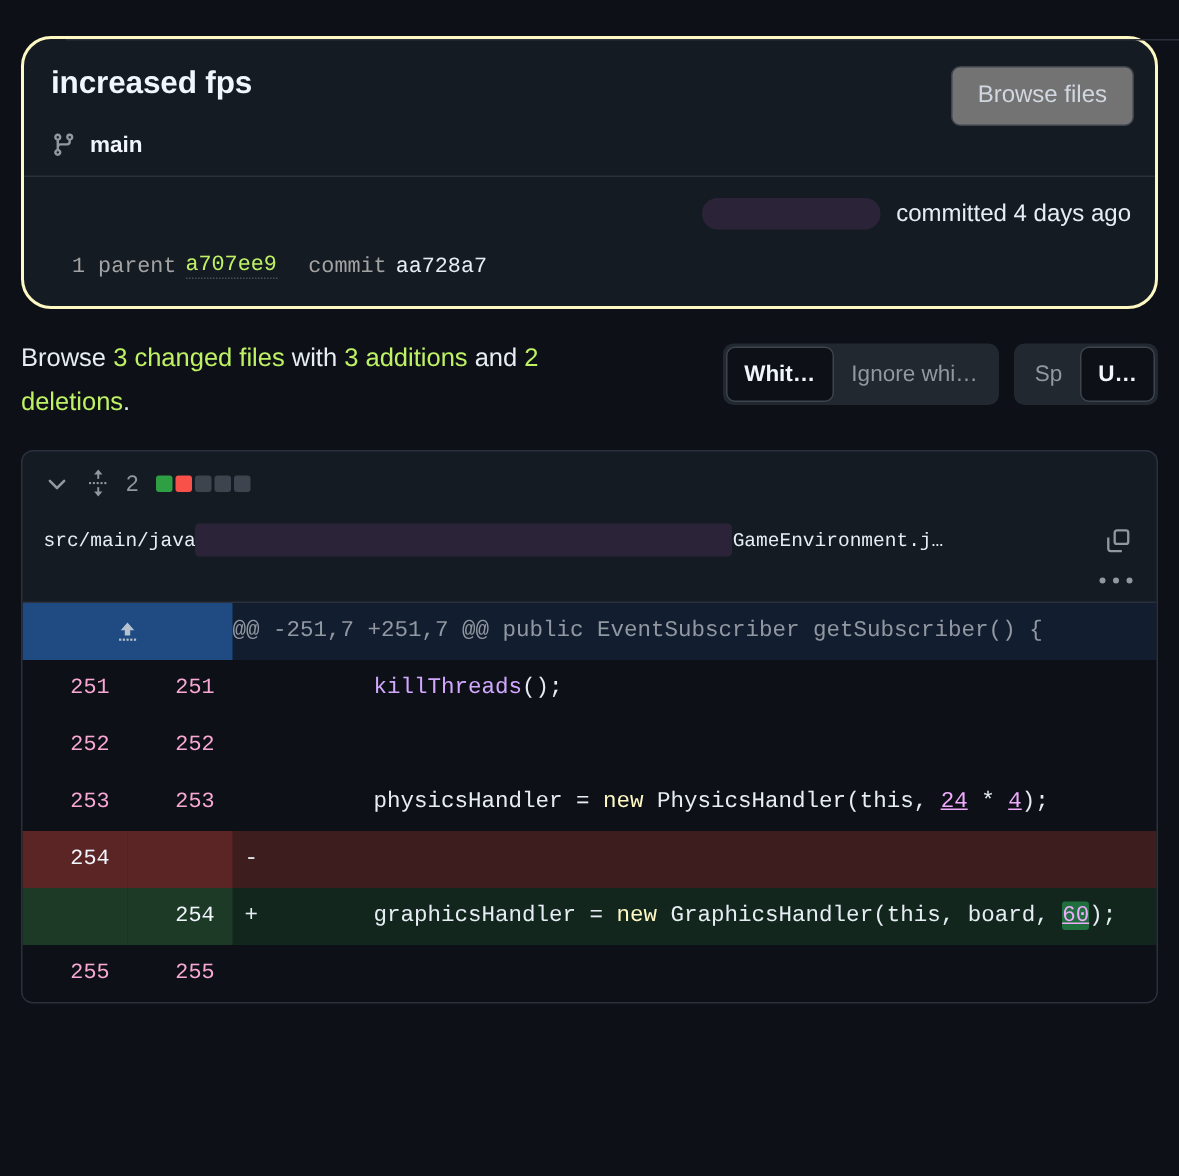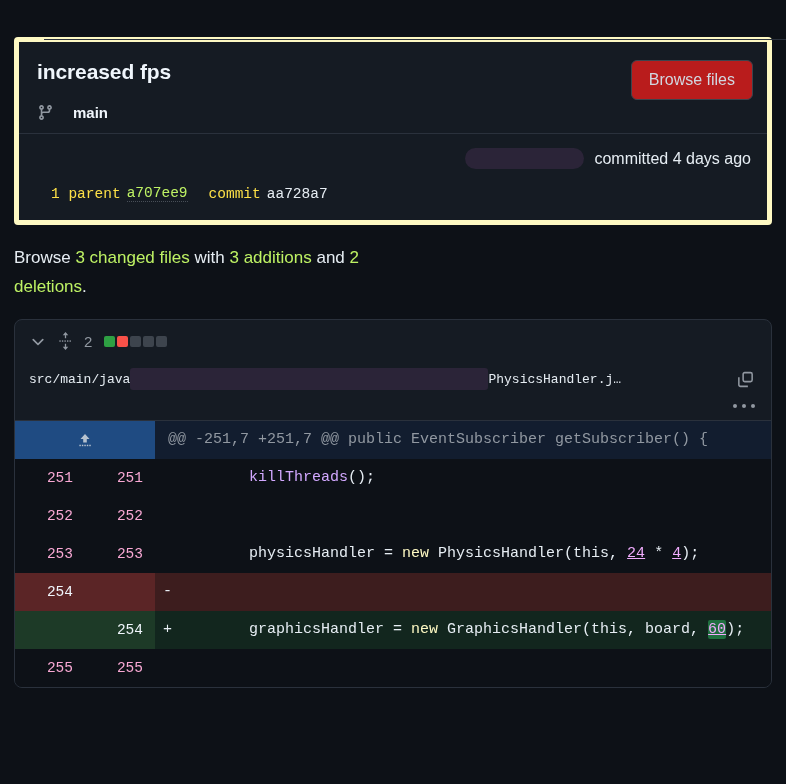--- a/index.html
+++ b/index.html
@@ -10,60 +10,60 @@
     color: #e6edf3;
     overflow: hidden;
   }
   .page { width: 786px; height: 784px; position: relative; padding: 0 14px; }
 
   
   .top-rule { position:absolute; left:44px; right:0; top:2px; height:1px; background:#2a313c; }
 
   
   .commit-card {
-    margin-top: 37px;
-    border: 5px solid #fef9c3;
-    border-radius: 4px;
+    margin-top: 24px;
+    border: 2px solid #fef9c3;
+    border-radius: 20px;
     background: #151b23;
     overflow: hidden;
   }
   .commit-top { padding: 16px 16px 12px 18px; position: relative; }
   .commit-title {
     font-size: 21px; font-weight: bold; color: #f0f6fc;
     letter-spacing: -0.1px; line-height: 28px;
   }
   .browse-btn {
     position: absolute; right: 14px; top: 38px;
     transform: translateY(-50%);
     border: 1px solid #3d444d; border-radius: 6px;
-    background: #b91c1c; color: #d1d7e0;
+    background: #737373; color: #d1d7e0;
     font-size: 16px; padding: 10px 17px;
     line-height: 18px; cursor: pointer;
     font-family: "Liberation Sans", sans-serif;
   }
-  .branch-row { display: flex; align-items: center; gap: 19px; margin-top: 18px; }
+  .branch-row { display: flex; align-items: center; gap: 9px; margin-top: 18px; }
   .branch-icon { width: 17px; height: 17px; display:block; color: #9198a1; }
   .branch-name { font-size: 15px; font-weight: bold; color: #f0f6fc; }
 
   .commit-meta {
     border-top: 1px solid #2a313c;
     padding: 14px 16px 0 18px;
   }
   .author-row { display: flex; align-items: center; gap: 10px; padding-left: 36px; justify-content: flex-end; }
   .author-redacted {
     width: 119px; height: 21px; border-radius: 11px;
     background: #2b2438;
   }
   .committed-text { font-size: 16px; color: #e6edf3; }
   .sha-row {
     display: flex; align-items: center; gap: 6px;
     font-family: "Liberation Mono", monospace;
     font-size: 14.5px; padding: 16px 0 18px 14px;
   }
-  .sha-dim { color: #fde047; }
+  .sha-dim { color: #a3a3a3; }
   .sha-link { color: #bef264; border-bottom: 1px dotted #484f58; }
   .sha-plain { color: #e6edf3; }
   .sha-gap { width: 9px; display:inline-block; }
 
   
   .showing-bar {
     margin-top: 18px; display: flex;
     align-items: flex-start; justify-content: space-between;
   }
   .showing-text {
@@ -138,21 +138,21 @@
     flex: 1; padding: 5px 12px 5px 0; line-height: 28px;
     color: #e6edf3; white-space: pre-wrap; word-break: break-word;
   }
 
   .hunk { background: #121d2f; }
   .hunk .expand {
     width: 140px; flex: 0 0 140px; background: #1f4b82;
     display: flex; align-items: center; justify-content: center;
     cursor: pointer;
   }
-  .hunk .code { color: #9198a1; padding-left: 13px; }
+  .hunk .code { color: #9198a1; padding-left: 0; }
 
   .row-del { background: #3d1d1e; }
   .row-del .gut { background: #5b2526; color: #f0f6fc; }
   .row-add { background: #12261e; }
   .row-add .gut { background: #1d3a27; color: #f0f6fc; }
   .row-ctx { background: #0d1117; }
 
   .wd-del { background: #8b2e31; border-radius: 2px; padding: 1px 0; }
   .wd-add { background: #1f6f3f; border-radius: 2px; padding: 1px 0; }
 
@@ -191,20 +191,30 @@
         <span class="sha-gap"></span>
         <span class="sha-dim">commit</span>
         <span class="sha-plain">aa728a7</span>
       </div>
     </div>
   </div>
 
   <div class="showing-bar">
     <div class="showing-text">
       <span>Browse </span><b>3 changed files</b><span> with </span><b>3 additions</b><span> and </span><b>2 deletions</b><span>.</span>
+    </div>
+    <div class="seg-wrap">
+      <div class="seg-group">
+        <button class="seg-btn active">Whit…</button>
+        <button class="seg-btn">Ignore whi…</button>
+      </div>
+      <div class="seg-group">
+        <button class="seg-btn">Sp</button>
+        <button class="seg-btn active">U…</button>
+      </div>
     </div>
   </div>
 
   <div class="diff-card">
     <div class="diff-head">
       <div class="diff-stat-row">
         <span class="chev">
           <svg viewBox="0 0 16 16" fill="currentColor" width="18" height="18">
             <path d="M12.78 6.22a.75.75 0 0 1 0 1.06l-4.25 4.25a.75.75 0 0 1-1.06 0L3.22 7.28a.75.75 0 0 1 1.06-1.06L8 9.94l3.72-3.72a.75.75 0 0 1 1.06 0Z"></path>
           </svg>
@@ -229,21 +239,21 @@
             <span class="sb" style="background: rgb(61, 68, 77);"></span>
             <span class="sb" style="background: rgb(61, 68, 77);"></span>
             <span class="sb" style="background: rgb(61, 68, 77);"></span>
           </span>
       </div>
 
       <div class="path-row">
         <span class="path-text">
             <span>src/main/java</span>
             <span class="path-redacted"></span>
-            <span>PhysicsHandler.j…</span>
+            <span>GameEnvironment.j…</span>
           </span>
         <span class="copy-icon">
           <svg viewBox="0 0 16 16" fill="none" stroke="currentColor" stroke-width="1.3" width="19" height="19">
             <rect x="6" y="2.2" width="7.6" height="7.6" rx="1.3"></rect>
             <path d="M10 13.8H3.7a1.3 1.3 0 0 1-1.3-1.3V6.2"></path>
           </svg>
         </span>
       </div>
 
       <div class="kebab-row">

